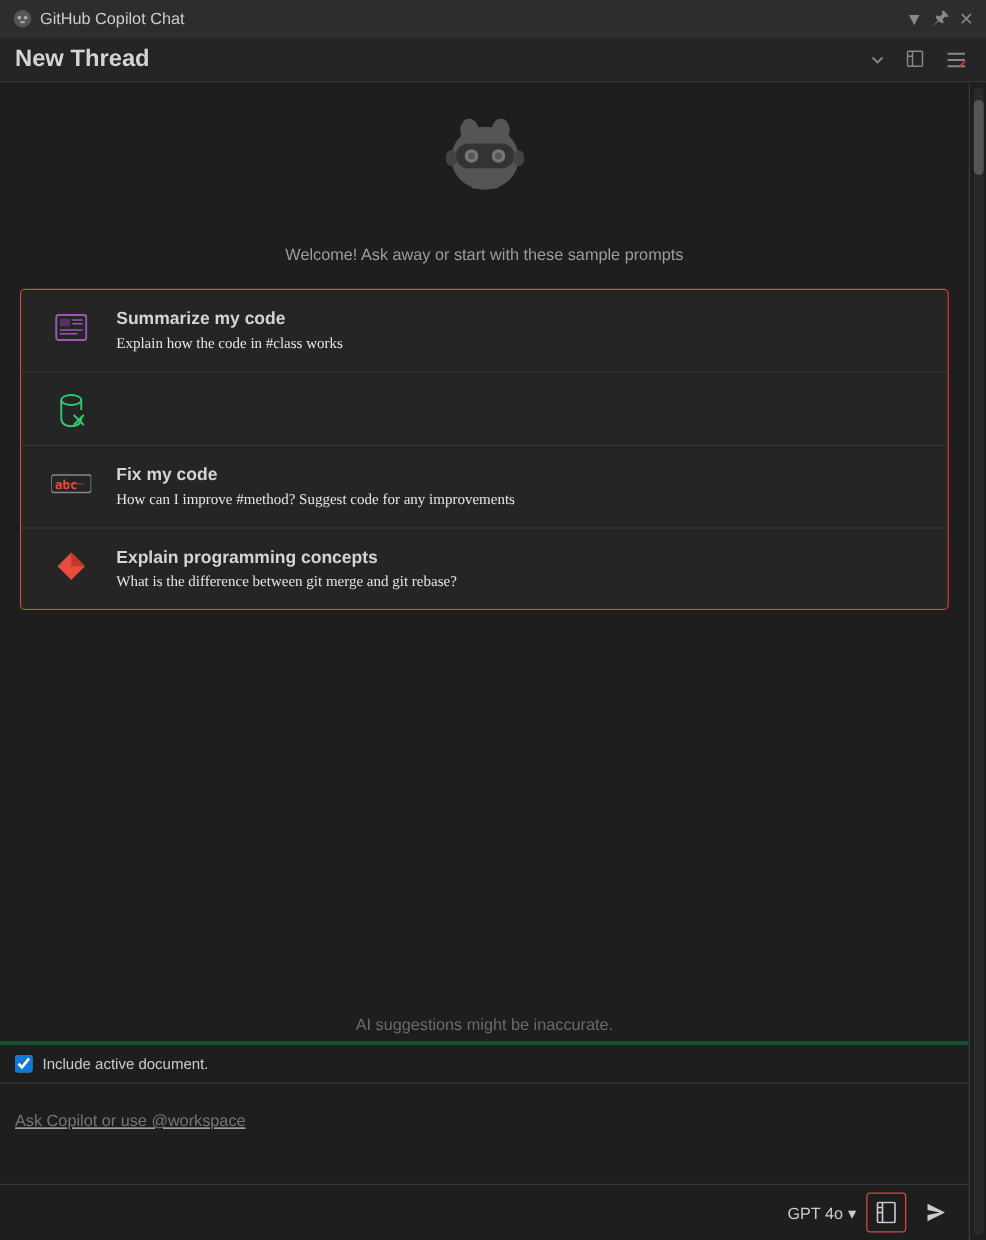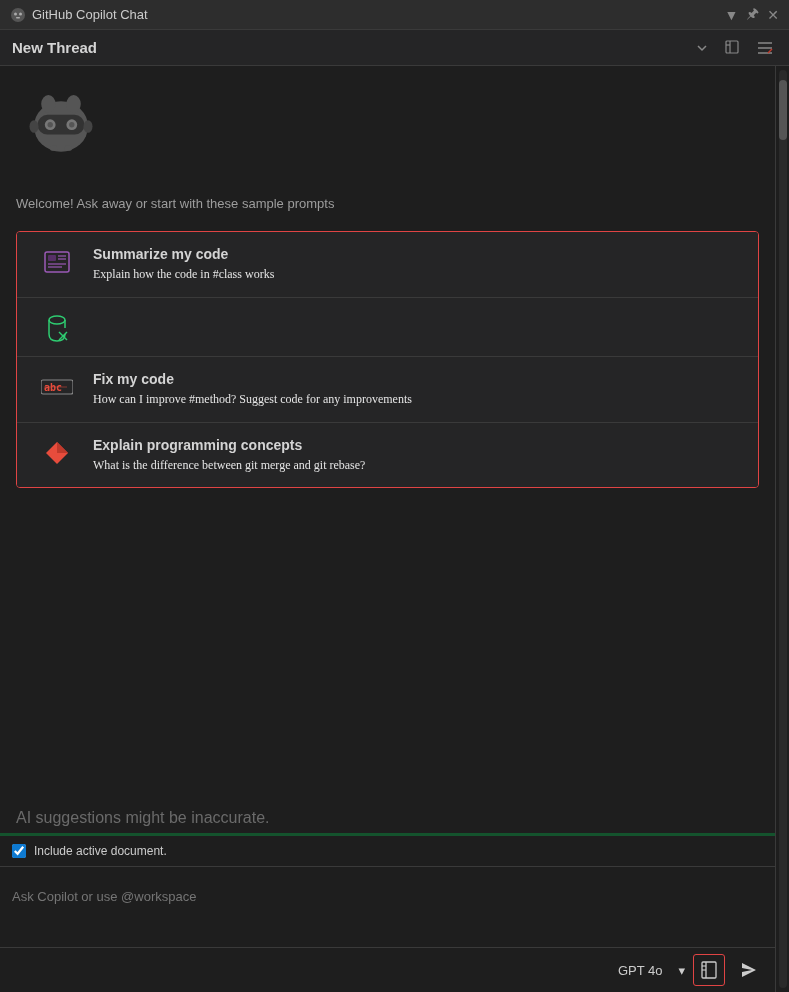--- a/index.html
+++ b/index.html
@@ -46,21 +46,21 @@
     .header-bar {
       background: #252526;
       height: 36px;
       display: flex;
       align-items: center;
       justify-content: space-between;
       padding: 0 12px;
       border-bottom: 1px solid #3a3a3a;
     }
     .header-title {
-      font-size: 15px;
+      font-size: 19px;
       font-weight: 600;
       color: #d4d4d4;
     }
     .header-actions {
       display: flex;
       align-items: center;
       gap: 8px;
     }
     .header-action-btn {
       background: none;
@@ -89,21 +89,21 @@
       overflow: hidden;
     }
 
     
     .chat-scroll {
       flex: 1;
       overflow-y: auto;
       padding: 20px 16px;
       display: flex;
       flex-direction: column;
-      align-items: flex-start;
+      align-items: center;
     }
 
     
     .copilot-logo {
       margin-bottom: 20px;
       display: flex;
       justify-content: center;
     }
     .copilot-svg {
       width: 90px;
@@ -165,22 +165,22 @@
       color: #4ec9b0;
       line-height: 1.4;
     }
     .prompt-card-desc.blue {
       color: #e5e5e5;
       font-family: Liberation Serif, serif;
     }
 
     
     .ai-disclaimer {
-      text-align: left;
-      font-size: 16px;
+      text-align: center;
+      font-size: 13px;
       color: #6a6a6a;
       padding: 6px 16px;
       width: 100%;
     }
 
     
     .input-area {
       background: #1e1e1e;
       border-top: 3px solid #14532d;
       padding: 0;
@@ -200,20 +200,21 @@
     }
     .include-label {
       font-size: 12px;
       color: #cccccc;
     }
     .input-row {
       display: flex;
       align-items: center;
       padding: 0;
       min-height: 80px;
+      text-decoration: underline;
     }
     .chat-input {
       flex: 1;
       background: transparent;
       border: none;
       outline: none;
       color: #7a7a7a;
       font-size: 13px;
       padding: 12px 12px;
       resize: none;
@@ -230,21 +231,21 @@
       border-top: 1px solid #3a3a3a;
     }
     .model-selector {
       background: none;
       border: none;
       color: #cccccc;
       font-size: 13px;
       cursor: pointer;
       display: flex;
       align-items: center;
-      gap: 16px;
+      gap: 4px;
     }
     .book-btn {
       width: 32px;
       height: 32px;
       border: 1px solid #e04444;
       background: none;
       color: #cccccc;
       cursor: pointer;
       display: flex;
       align-items: center;

